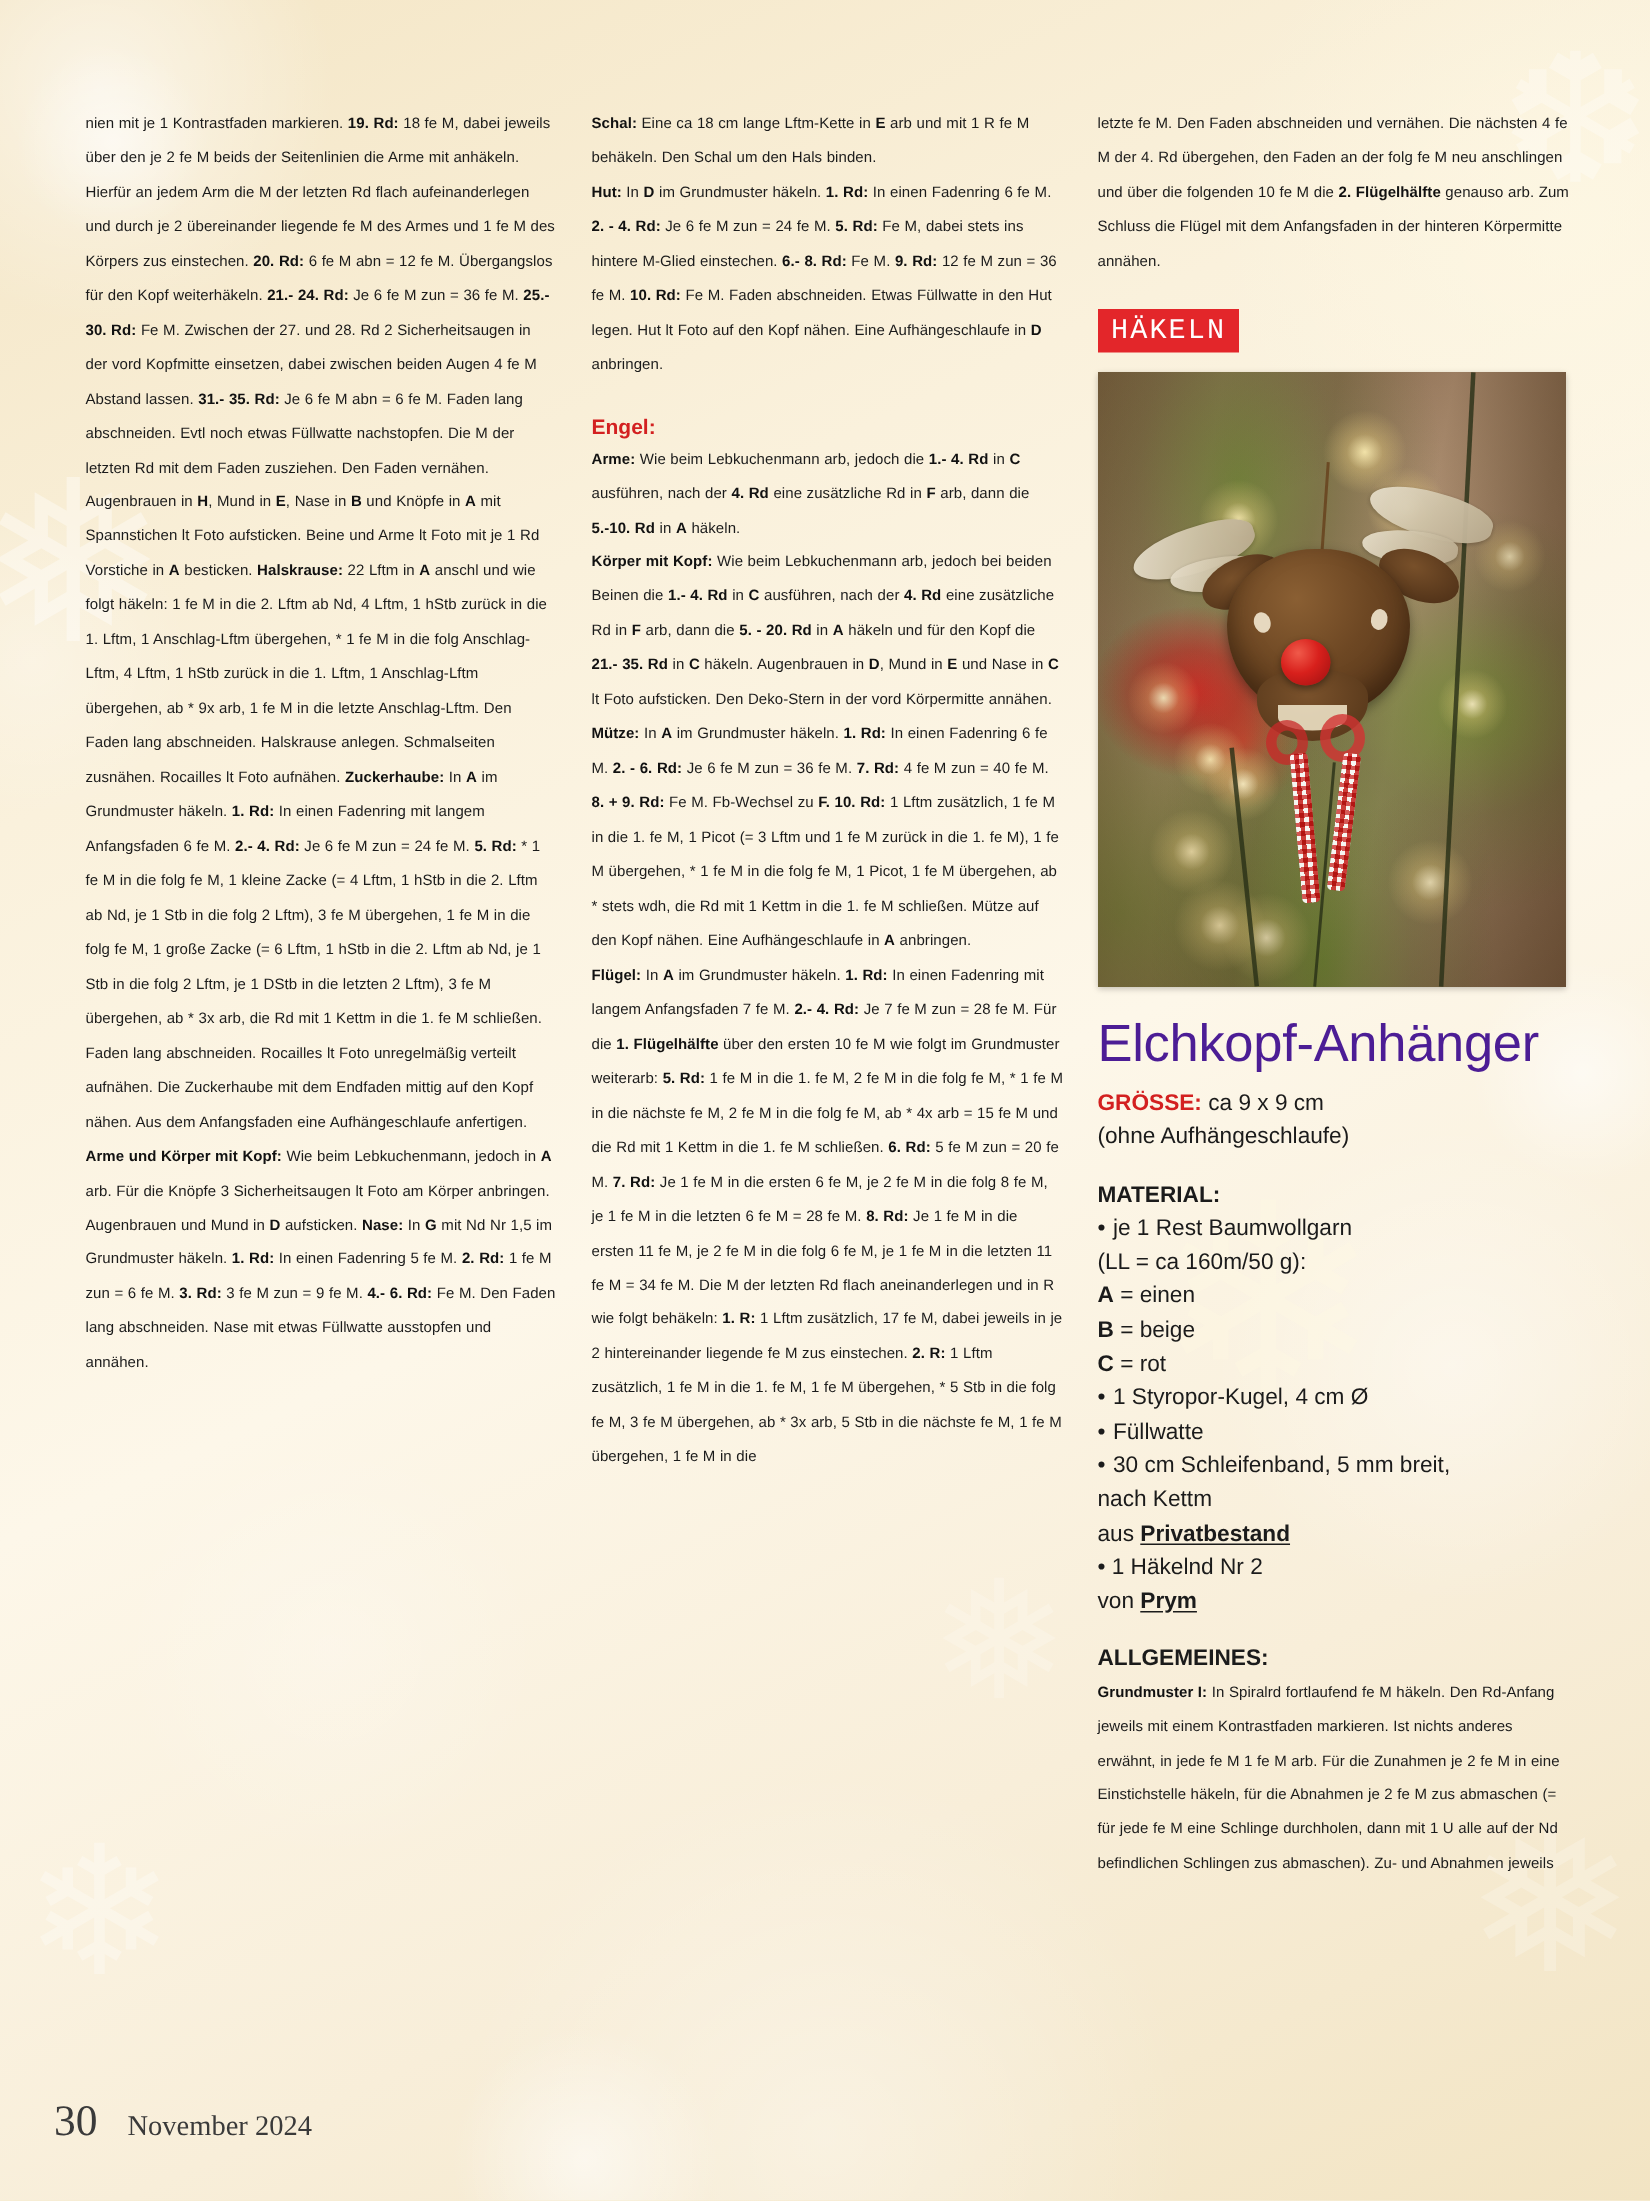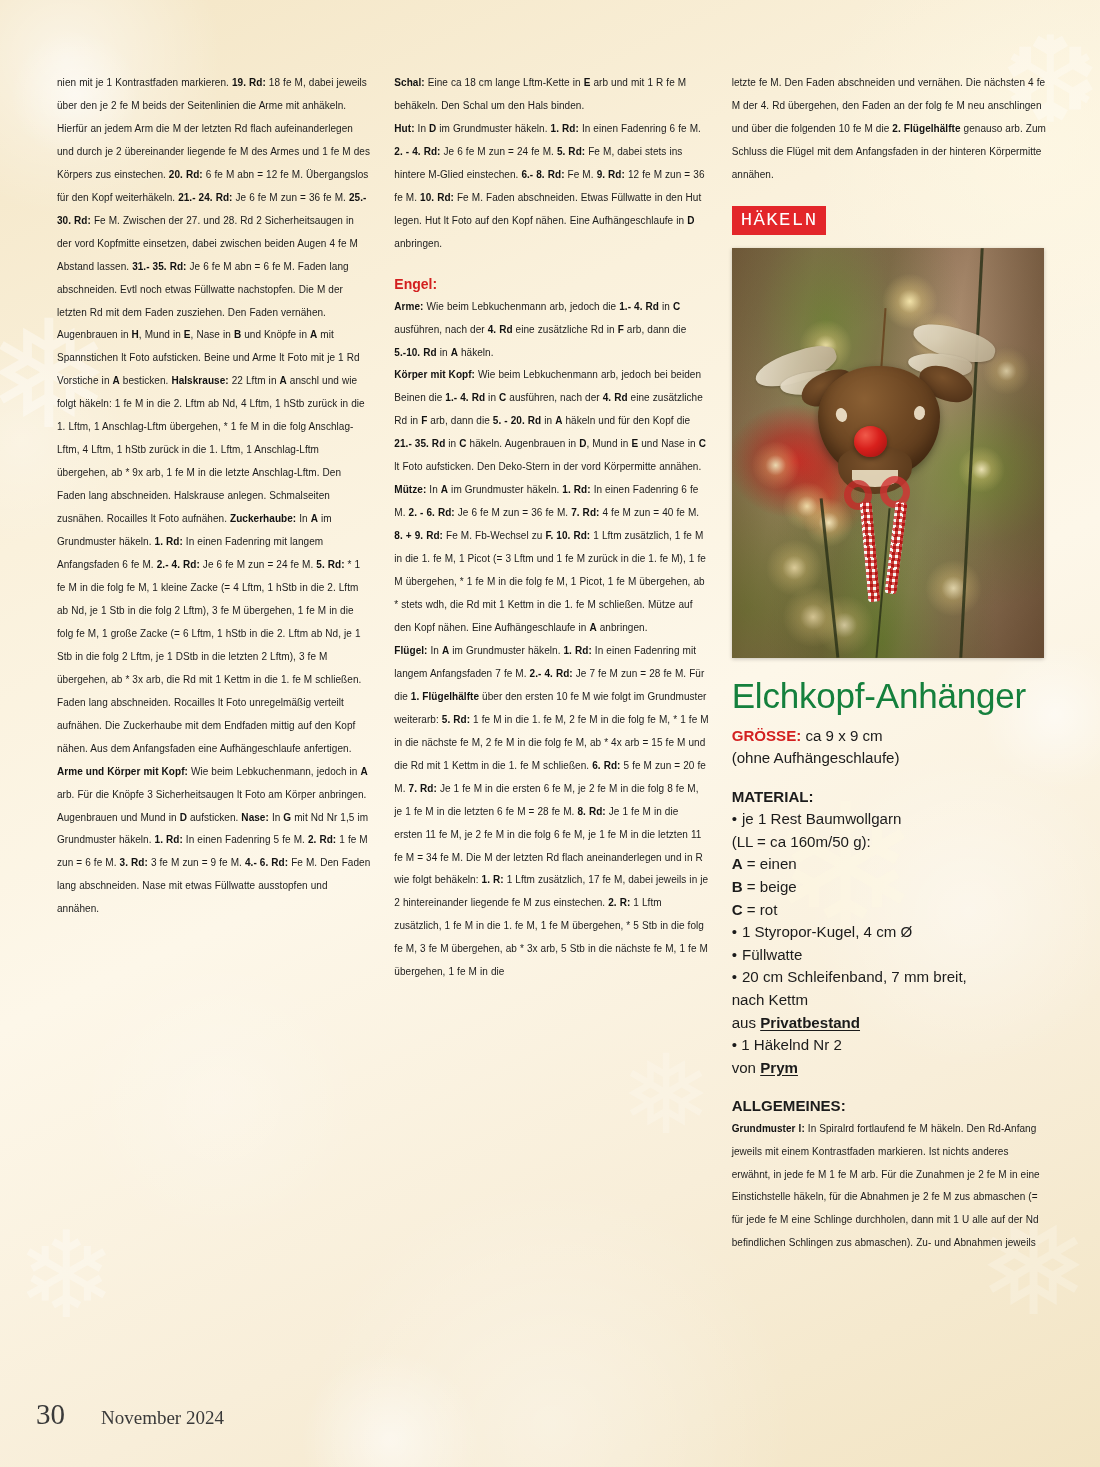--- a/index.html
+++ b/index.html
@@ -219,21 +219,21 @@
   .lightwire {
     position: absolute;
     background: rgba(40,48,22,0.8);
   }
   .lightwire.w1 { left: 238px; top: 0;    width: 3px; height: 410px; transform: rotate(3deg); }
   .lightwire.w2 { left: 96px;  top: 250px; width: 3px; height: 160px; transform: rotate(-6deg); }
   .lightwire.w3 { left: 150px; top: 260px; width: 2px; height: 150px; transform: rotate(5deg); }
 
   
   .project-title {
-    color: #15803d;
+    color: #4c1d95;
     font-size: 35px;
     line-height: 40px;
     font-weight: normal;
     margin: 18px 0 9px 0;
     letter-spacing: -0.2px;
   }
   .meta-label {
     color: #d32020;
     font-weight: bold;
     font-size: 15.1px;
@@ -260,21 +260,21 @@
   .underlined { text-decoration: underline; text-underline-offset: 2px; }
   .bold { font-weight: bold; }
 
   
   #footer {
     position: absolute;
     left: 36px;
     bottom: 36px;
     display: flex;
     align-items: baseline;
-    gap: 36px;
+    gap: 20px;
   }
   #footer .pageno {
     font-family: "Liberation Serif", serif;
     font-size: 29px;
     color: #3a3a3a;
     font-weight: normal;
   }
   #footer .issue {
     font-family: "Liberation Serif", serif;
     font-size: 19px;
@@ -352,21 +352,21 @@
 
     <p class="meta-line meta-label">MATERIAL:</p>
     <ul class="mat-list" id="mat-list">
         <li class="bullet">je 1 Rest Baumwollgarn</li>
         <li>(LL = ca 160m/50 g):</li>
         <li><b>A</b><span> = einen</span></li>
         <li><b>B</b><span> = beige</span></li>
         <li><b>C</b><span> = rot</span></li>
         <li class="bullet">1 Styropor-Kugel, 4 cm Ø</li>
         <li class="bullet">Füllwatte</li>
-        <li class="bullet">20 cm Schleifenband, 7 mm breit,</li>
+        <li class="bullet">30 cm Schleifenband, 5 mm breit,</li>
         <li>nach Kettm</li>
       </ul>
     <p class="meta-line"><span>aus </span><span class="bold underlined">Privatbestand</span></p>
     <p class="meta-line">• <span>1 Häkelnd Nr 2</span></p>
     <p class="meta-line"><span>von </span><span class="bold underlined">Prym</span></p>
 
     <div class="spacer-sm"></div>
 
     <p class="meta-line meta-label">ALLGEMEINES:</p>
     <p class="para body-text" id="c3-gen"><b>Grundmuster I:</b><span> In Spiralrd fortlaufend fe M häkeln. Den Rd-Anfang jeweils mit einem Kontrastfaden markieren. Ist nichts anderes erwähnt, in jede fe M 1 fe M arb. Für die Zunahmen je 2 fe M in eine Einstichstelle häkeln, für die Abnahmen je 2 fe M zus abmaschen (= für jede fe M eine Schlinge durchholen, dann mit 1 U alle auf der Nd befindlichen Schlingen zus abmaschen). Zu- und Abnahmen jeweils</span></p>

